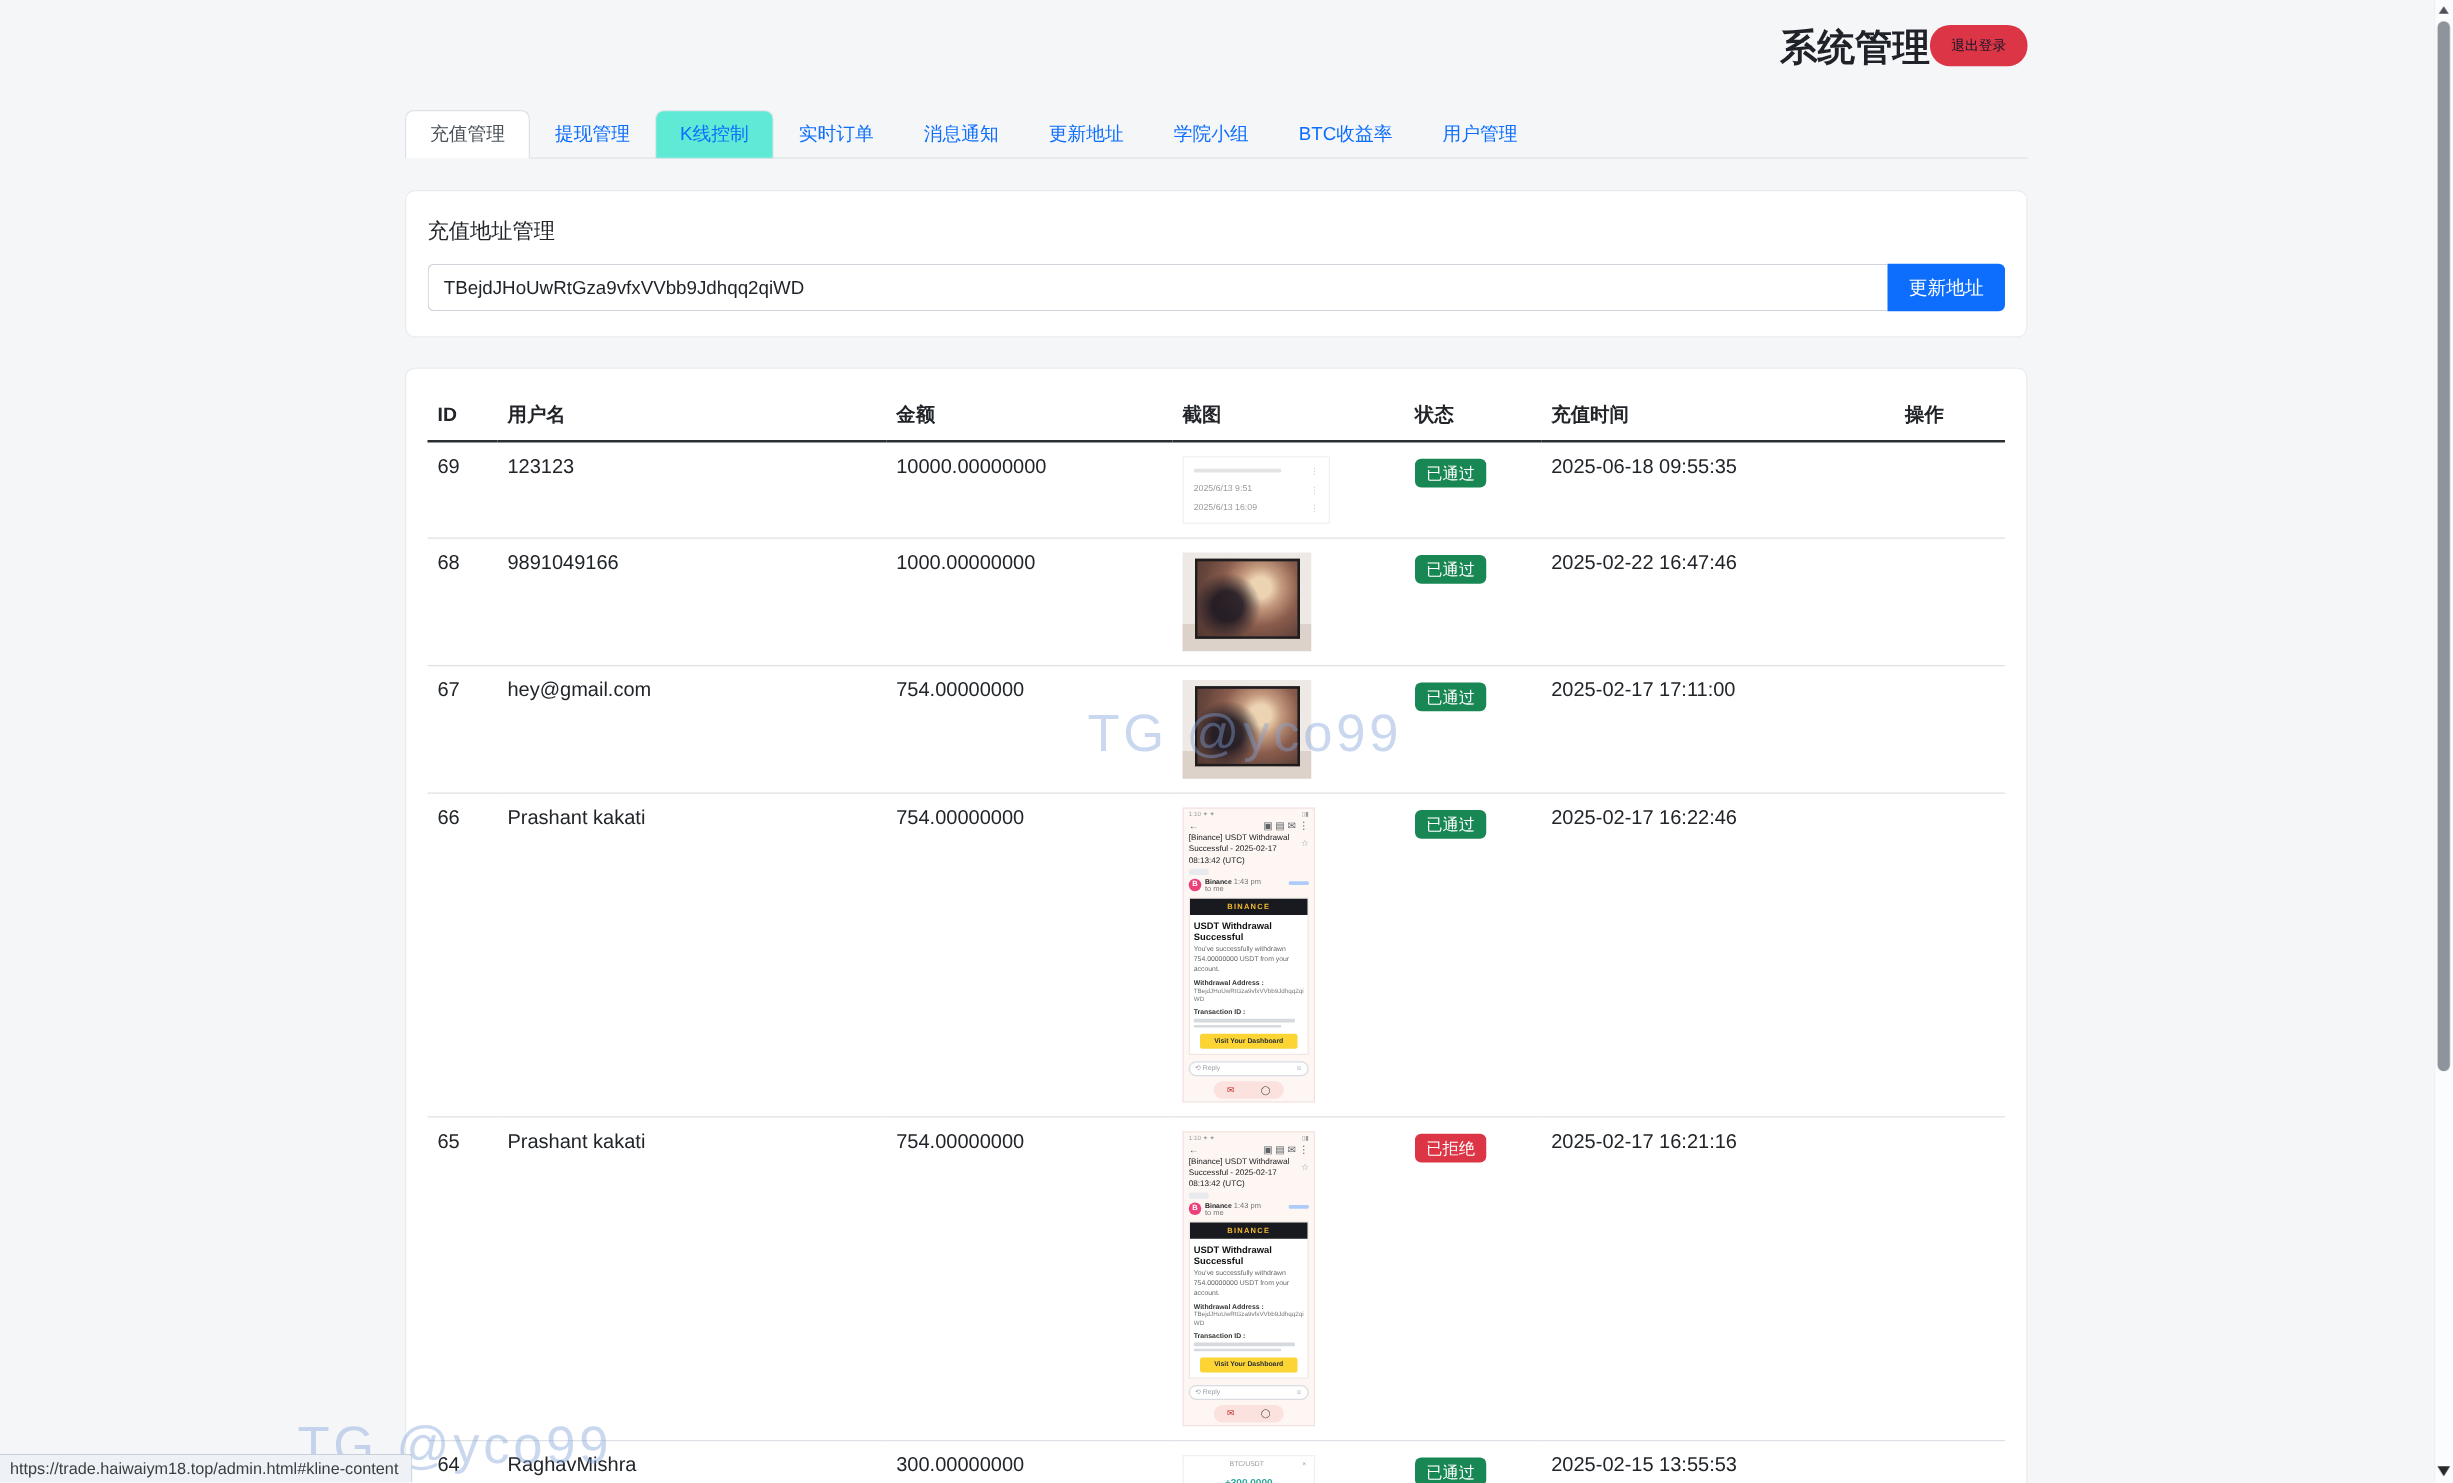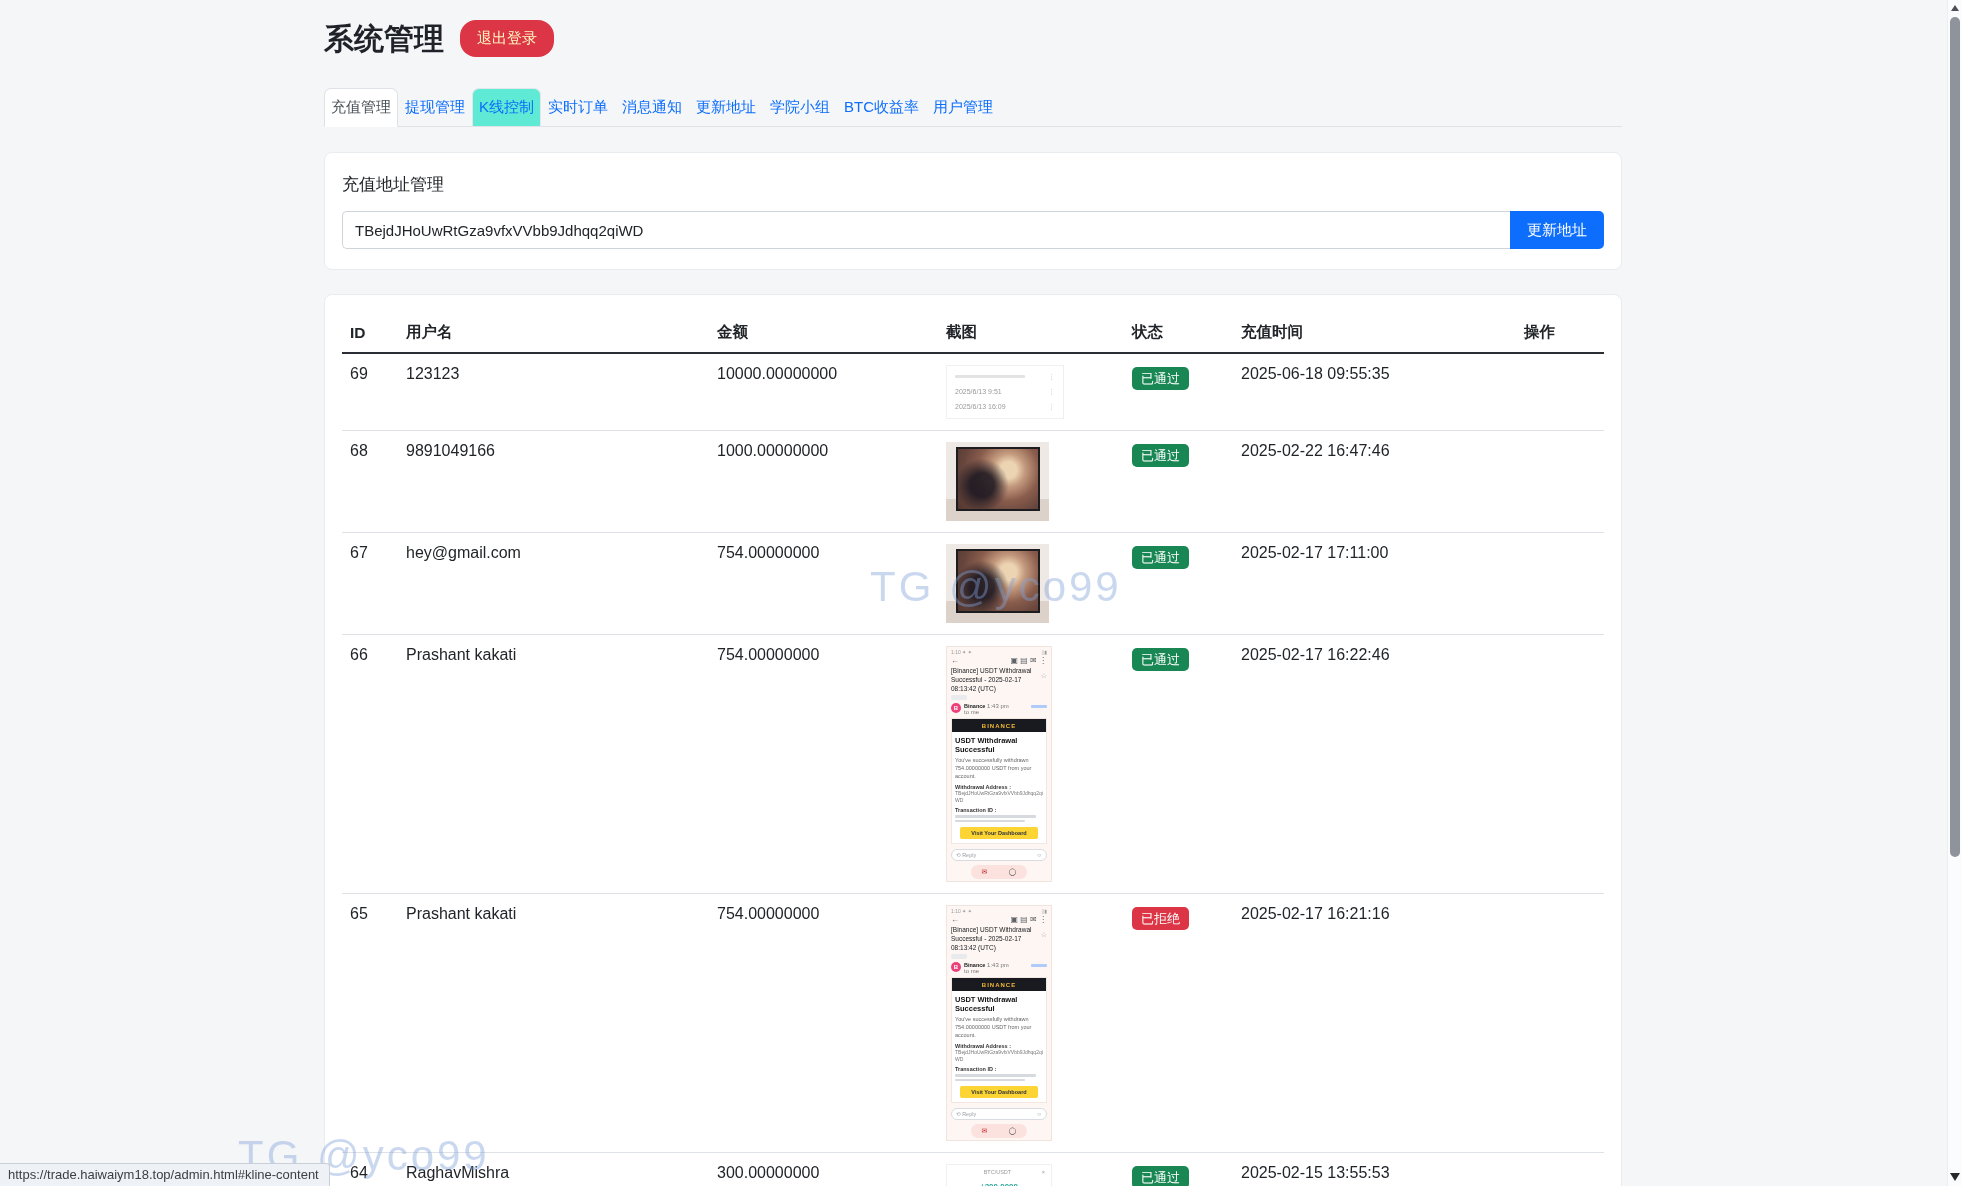--- a/index.html
+++ b/index.html
@@ -3,28 +3,28 @@
 <meta charset="utf-8">
 <style>
   * { margin:0; padding:0; box-sizing:border-box; }
   html,body { width:1962px; height:1186px; overflow:hidden;
     font-family:"Liberation Sans","DejaVu Sans",sans-serif;
     background:#f5f6f8; color:#212529; font-size:16px; }
 
   .container { position:absolute; left:324px; top:0; width:1298px; }
 
   
-  .header-row { display:flex; justify-content:flex-start; align-items:flex-start; padding-top:20px;gap:16px; }
+  .header-row { display:flex; justify-content:flex-end; align-items:flex-start; padding-top:20px; }
   .page-title { font-size:30px; font-weight:700; color:#1f2329; line-height:38px; }
-  .logout-btn { background:#dc3545; color:#fef9c3; border:none; border-radius:16px;
-    font-size:15px; padding:9px 17px; cursor:pointer; font-family:inherit; }
+  .logout-btn { background:#dc3545; color:#0f172a; border:none; border-radius:16px;
+    font-size:11px; padding:9px 17px; cursor:pointer; font-family:inherit; }
 
   
   .tabs { display:flex; margin-top:30px; border-bottom:1px solid #dee2e6; }
-  .tab { font-size:15px; color:#0d6efd; text-decoration:none; padding:9px 6px;
+  .tab { font-size:15px; color:#0d6efd; text-decoration:none; padding:9px 19px;
     border:1px solid transparent; border-radius:7px 7px 0 0; margin-bottom:-1px; cursor:pointer; }
   .tab.active { background:#fff; color:#495057; border-color:#dee2e6 #dee2e6 #fff; }
   .tab.hovered { background:#5eead4; border-color:#e3e6ea #e3e6ea #dee2e6; }
 
   
   .card { background:#fff; border:1px solid #e9ecef; border-radius:8px; }
   .address-card { margin-top:25px; padding:20px 17px; }
   .address-title { font-size:17px; font-weight:400; color:#212529; margin-bottom:15px; }
   .input-group { display:flex; }
   .address-input { flex:1; height:38px; border:1px solid #ced4da; border-right:none;

